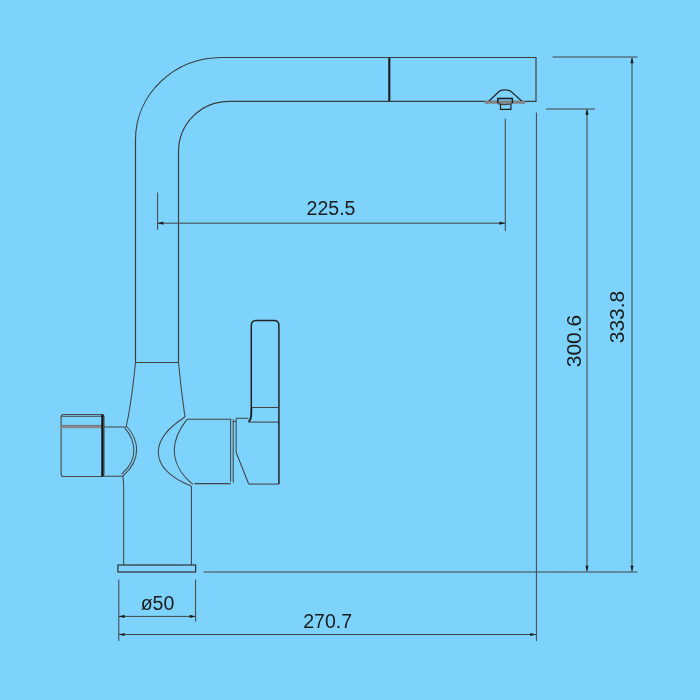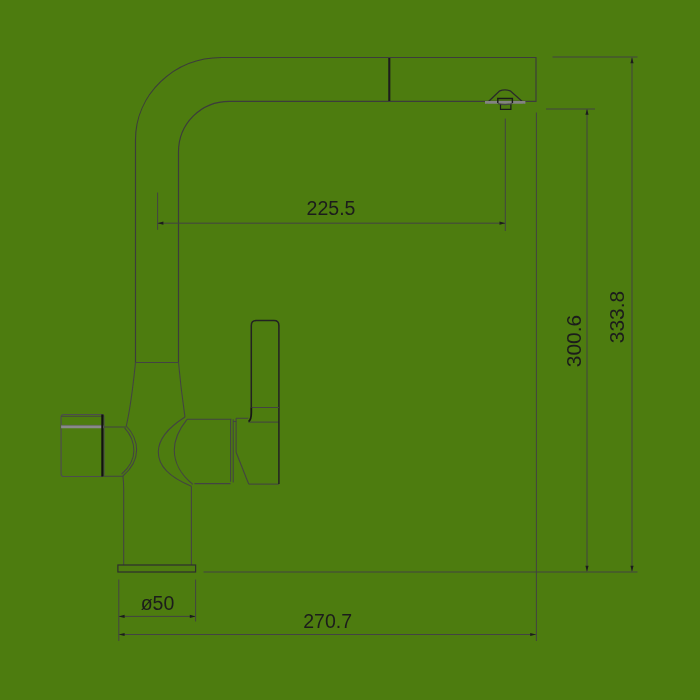--- a/index.html
+++ b/index.html
@@ -1,16 +1,16 @@
 <!DOCTYPE html>
 <html><head>
 <meta charset="utf-8">
 <style>
   html,body{margin:0;padding:0;background:#ffffff;}
-  .wrap{width:700px;height:700px;position:relative;background:#4d7c0f;}
+  .wrap{width:700px;height:700px;position:relative;background:#7dd3fc;}
   svg{display:block;}
   text{font-family:"Liberation Sans",sans-serif;fill:#1c1c1c;}
 </style>
 </head>
 <body>
 <div class="wrap">
 <svg width="700" height="700" viewBox="0 0 700 700" fill="none" stroke-linecap="butt">
   <g stroke="#434343" stroke-width="1.05">
 
     <path d="M 135.5 362.5 L 135.5 140 C 135.5 94.5 174 57.5 221.5 57.5 L 536 57.5 L 536 101.3 L 229.5 101.3 C 200.5 101.3 178.5 124 178.5 152 L 178.5 362.5" stroke="#3c3c3c" stroke-width="1.15"></path>

